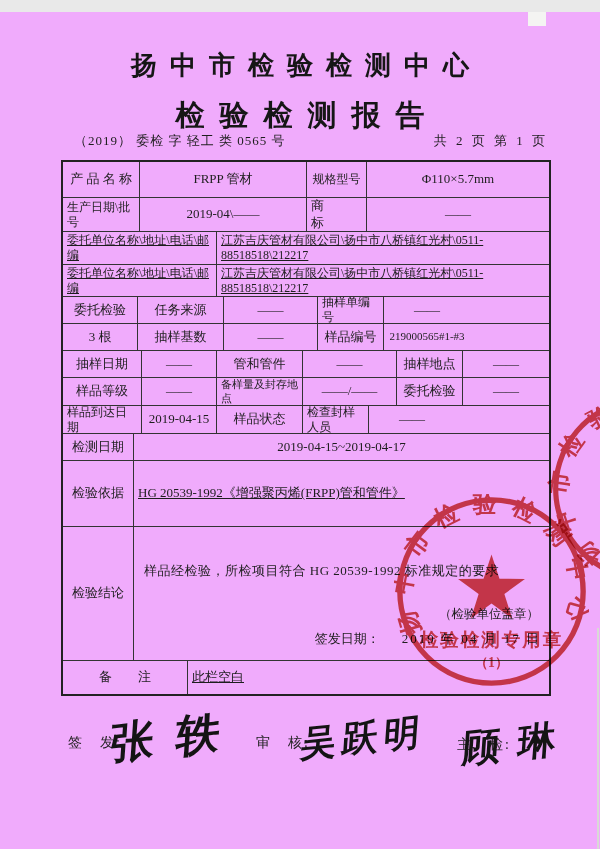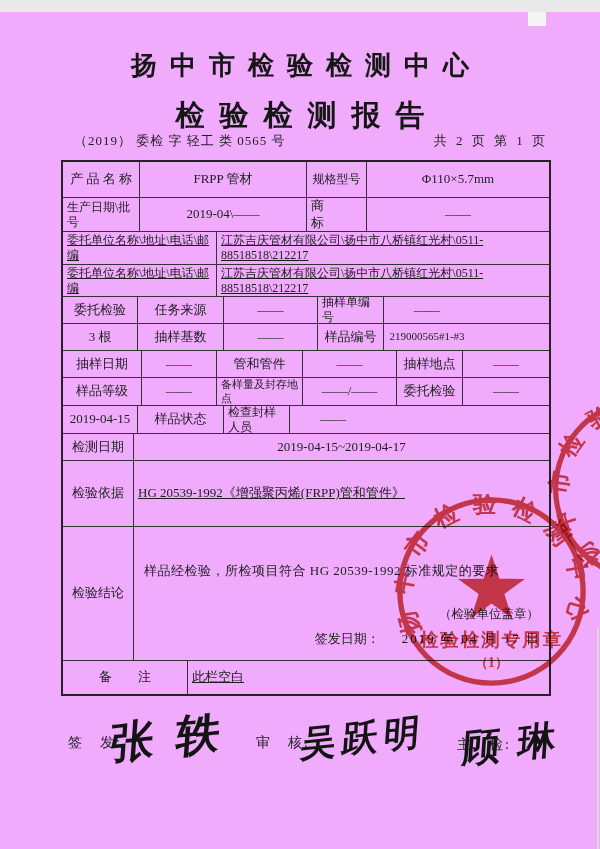--- a/index.html
+++ b/index.html
@@ -130,20 +130,21 @@
     <div class="trow h28">
       <div class="tcell w79">样品等级</div>
       <div class="tcell w75">——</div>
       <div class="tcell w86 tiny">备样量及封存地点</div>
       <div class="tcell w94">——/——</div>
       <div class="tcell w66">委托检验</div>
       <div class="tcell w86b">——</div>
     </div>
 
     <div class="trow h28">
+      <div class="tcell w79 small">样品到达日期</div>
       <div class="tcell w75">2019-04-15</div>
       <div class="tcell w86">样品状态</div>
       <div class="tcell w66 small">检查封样人员</div>
       <div class="tcell w86b">——</div>
     </div>
 
     <div class="trow h27">
       <div class="tcell w71">检测日期</div>
       <div class="tcell w415">2019-04-15~2019-04-17</div>
     </div>

